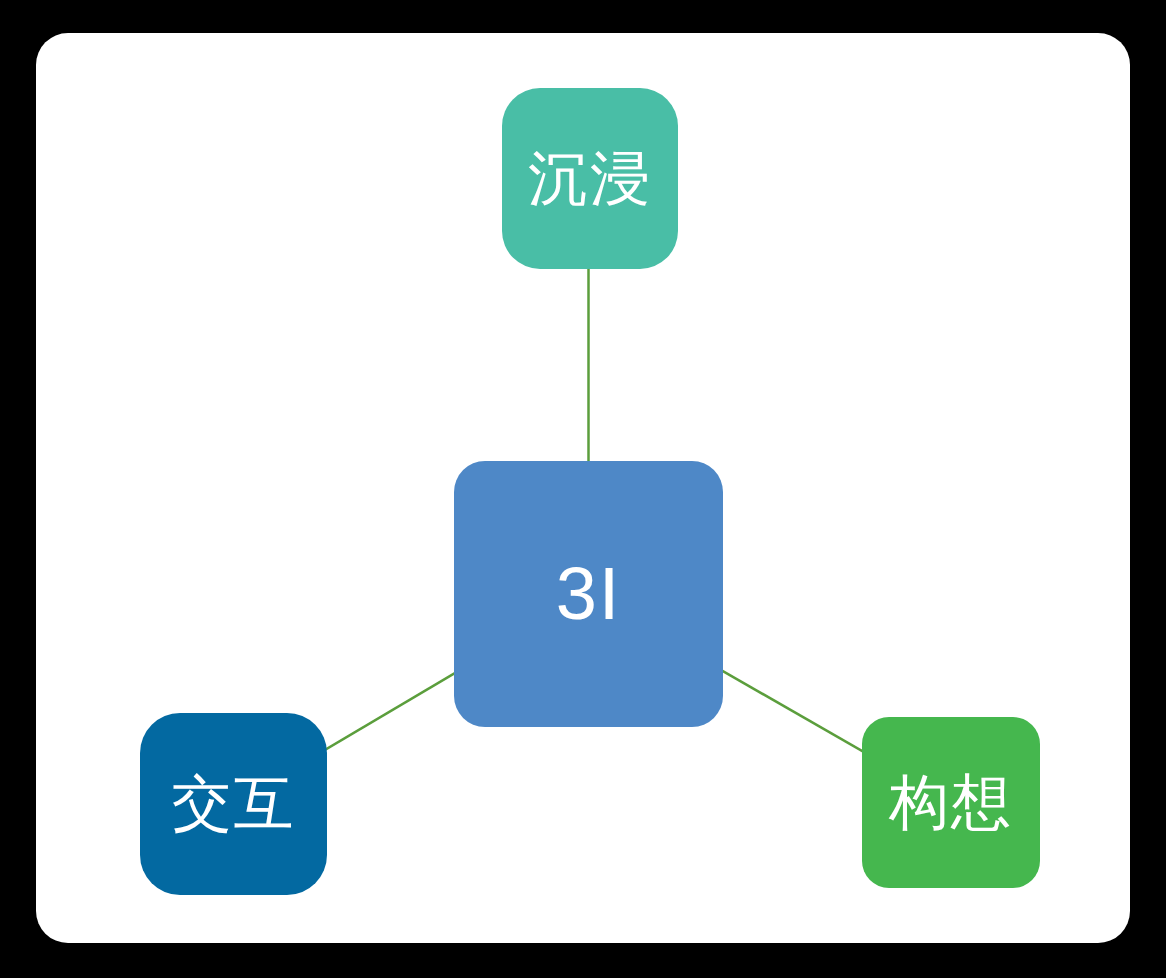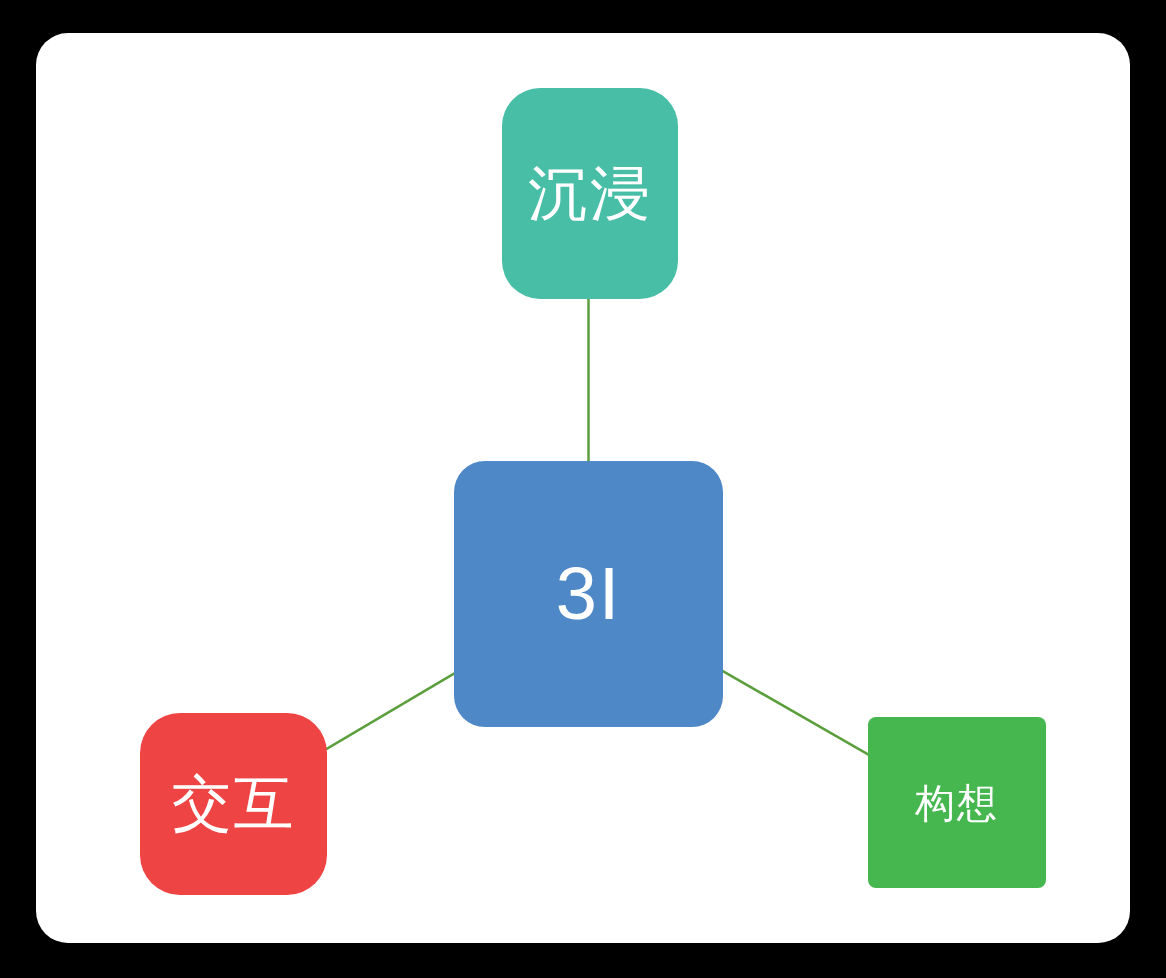--- a/index.html
+++ b/index.html
@@ -45,40 +45,39 @@
     top: 461px;
     width: 269px;
     height: 266px;
     border-radius: 56px;
     font-size: 74px;
   }
   .node-top {
     left: 502px;
     top: 88px;
     width: 176px;
-    height: 211px;
+    height: 181px;
     border-radius: 38px;
     font-size: 60px;
   }
   .node-bottom-left {
     left: 140px;
     top: 713px;
     width: 187px;
     height: 182px;
     border-radius: 40px;
     font-size: 60px;
   }
   .node-bottom-right {
     left: 862px;
     top: 717px;
     width: 178px;
     height: 171px;
-    border-radius: 8px;
-    font-size: 40px;
-    margin-left: 6px;
+    border-radius: 27px;
+    font-size: 60px;
   }
 </style>
 </head>
 <body style="background: rgb(0, 0, 0);">
 
 <div class="card" style="background: rgb(255, 255, 255);"></div>
 
 <svg class="lines" width="1166" height="978">
   <line x1="588.5" y1="176" x2="588.5" y2="594" stroke-width="2.5" stroke="#5B9E3C"></line>
   <line x1="588.5" y1="594" x2="233.5" y2="804" stroke-width="2.5" stroke="#5B9E3C"></line>
@@ -86,19 +85,19 @@
 </svg>
 
 <div class="node node-top" style="background: rgb(73, 190, 166);">
   <span>沉浸</span>
 </div>
 
 <div class="node node-center" style="background: rgb(78, 136, 199); border-radius: 31px;">
   <span>3I</span>
 </div>
 
-<div class="node node-bottom-left" style="background: #ef4444;">
+<div class="node node-bottom-left" style="background: #0369a1;">
   <span>交互</span>
 </div>
 
 <div class="node node-bottom-right" style="background: rgb(69, 183, 78);">
   <span>构想</span>
 </div>
 
 </body></html>

